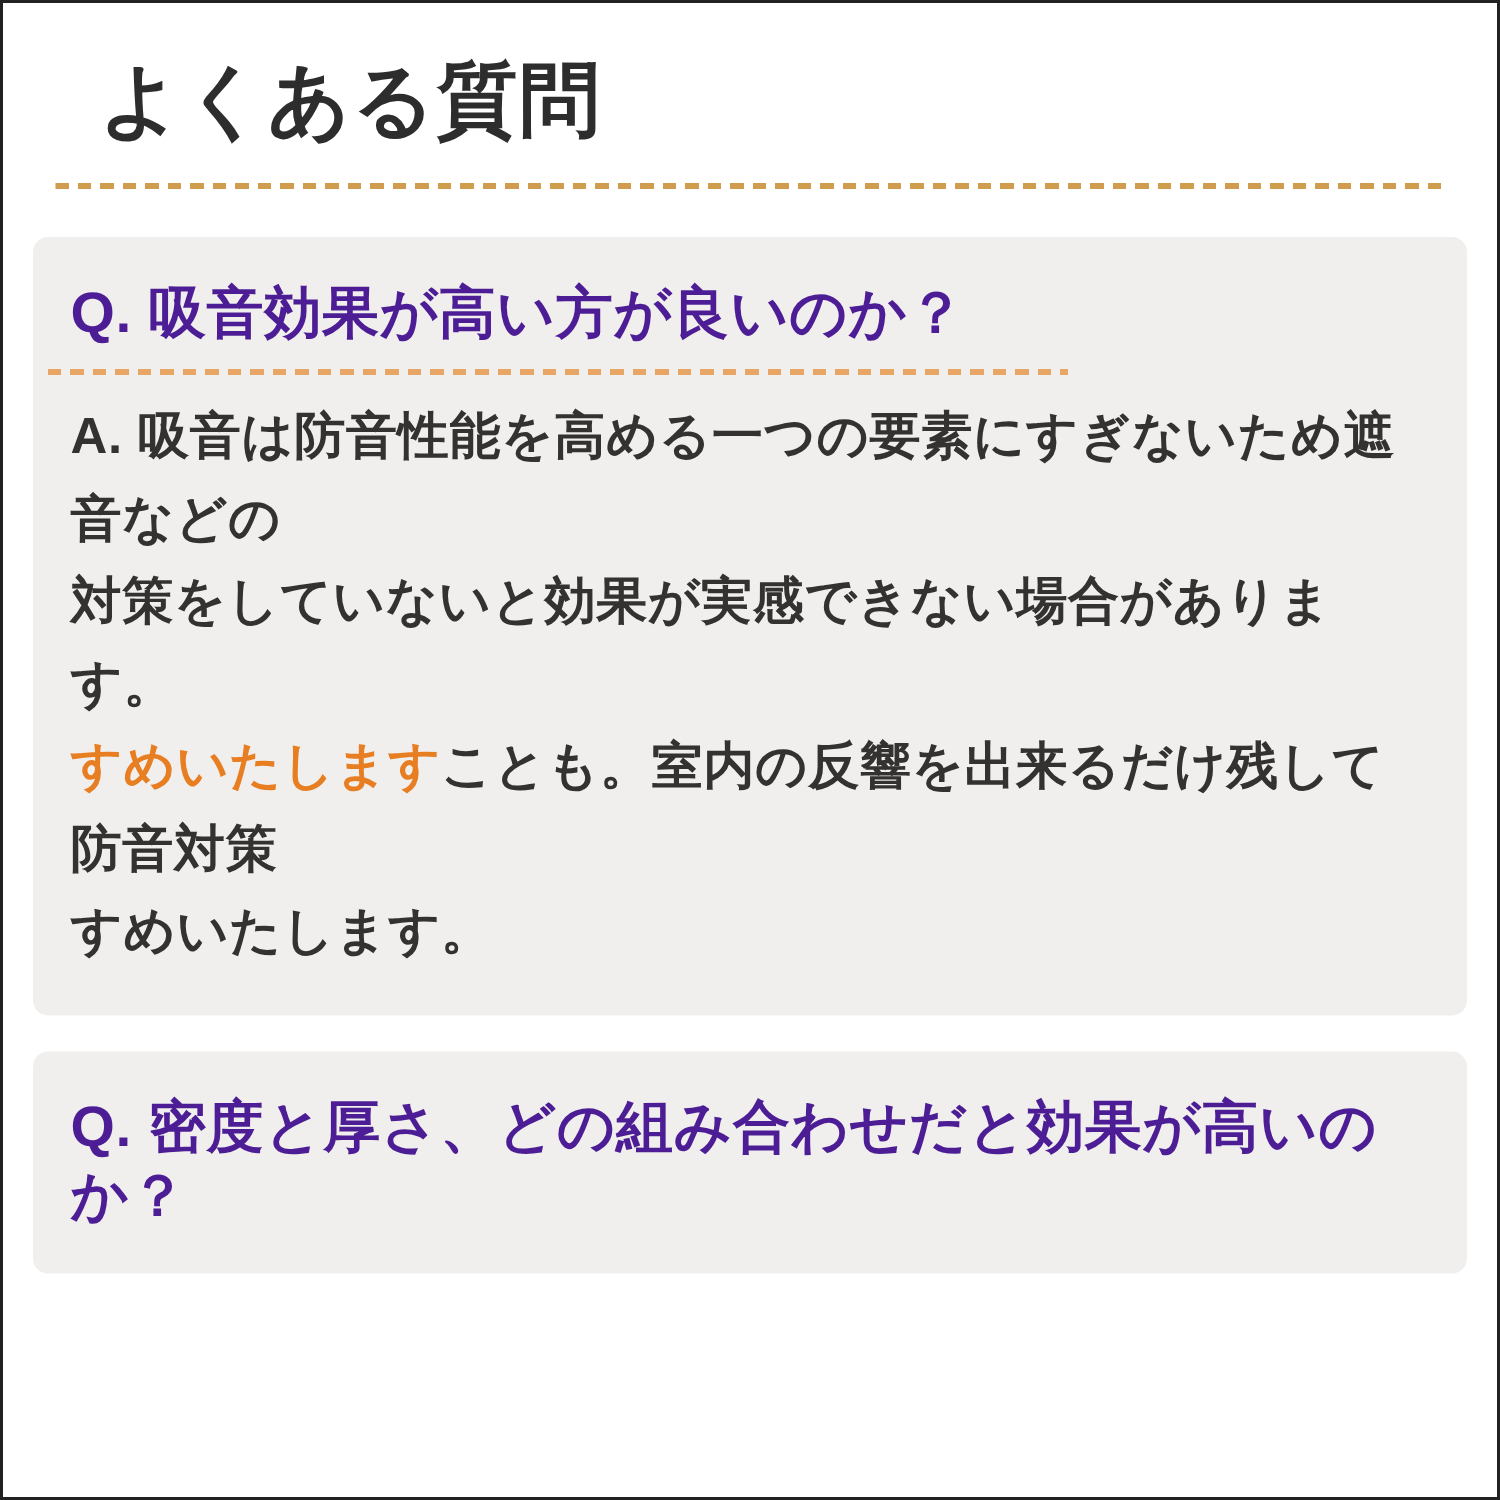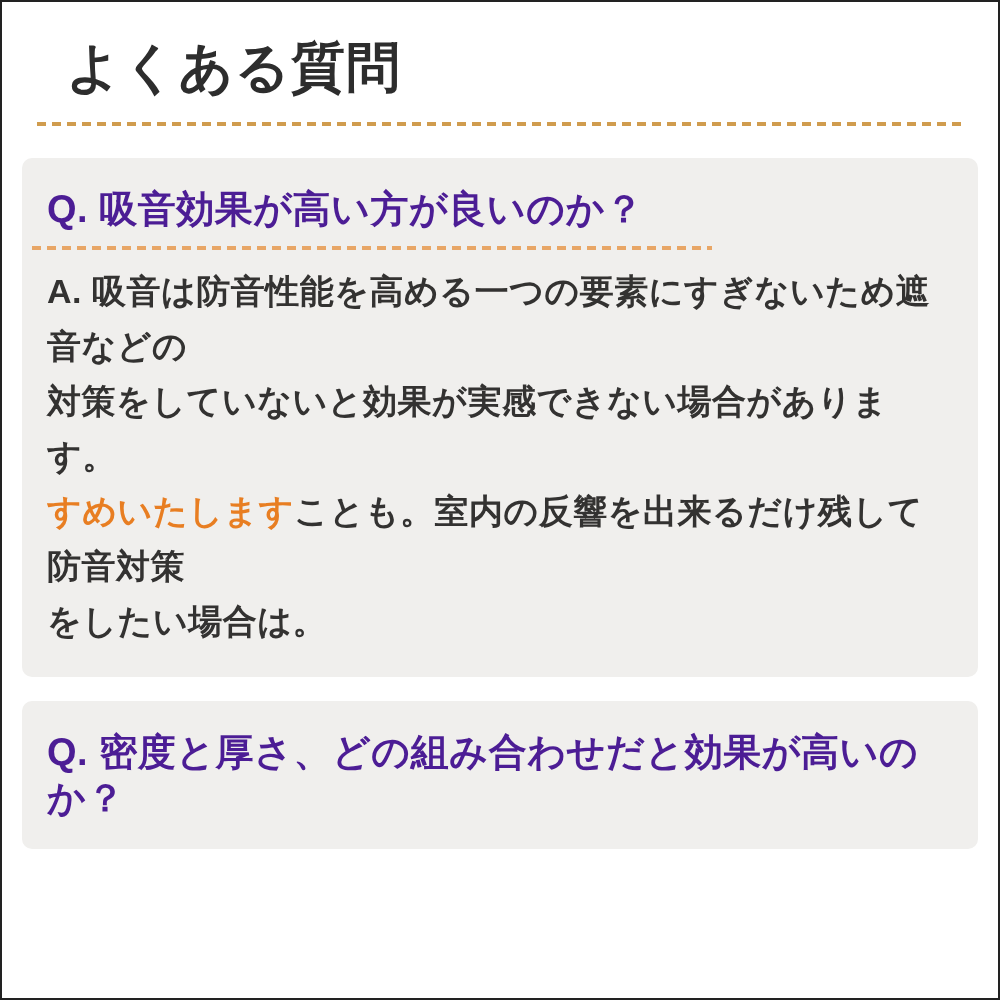--- a/index.html
+++ b/index.html
@@ -79,21 +79,21 @@
   <h1 class="page-title">よくある質問</h1>
   <div class="dash title-divider"></div>
 
   <section class="card">
     <h2 class="question">Q. 吸音効果が高い方が良いのか？</h2>
     <div class="dash q-divider short"></div>
     <p class="answer">
       <span class="ln"><span>A. 吸音は防音性能を高める一つの要素にすぎないため遮音などの</span></span>
       <span class="ln"><span>対策をしていないと効果が実感できない場合があります。</span></span>
       <span class="ln"><span class="hl">すめいたします</span><span>ことも。室内の反響を出来るだけ残して防音対策</span></span>
-      <span class="ln"><span>をしたい場合は。</span></span>
+      <span class="ln"><span>すめいたします。</span></span>
     </p>
   </section>
 
   <section class="card">
     <h2 class="question">Q. 密度と厚さ、どの組み合わせだと効果が高いのか？</h2>
 
   </section>
 
 </div>
 

